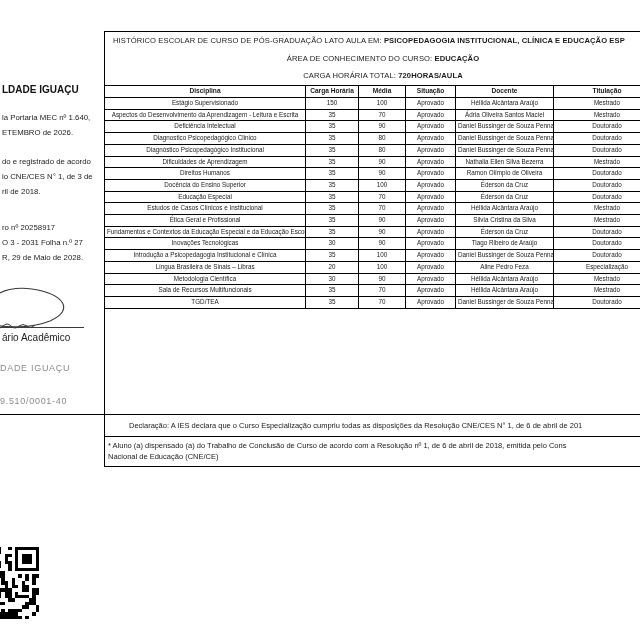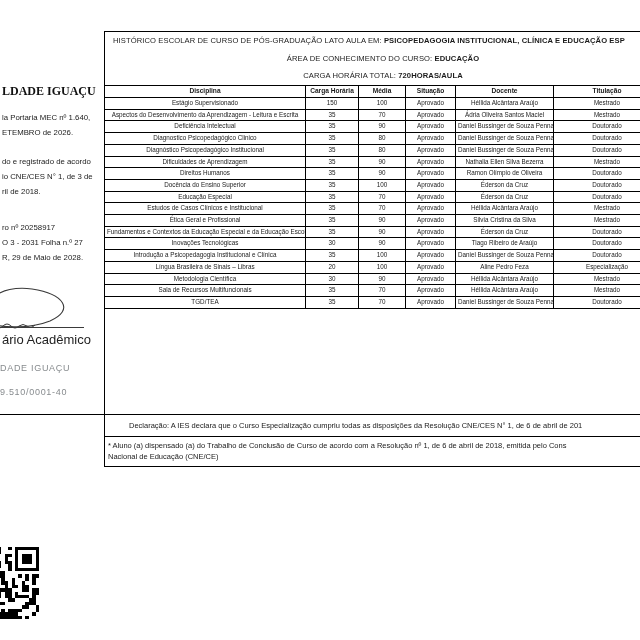--- a/index.html
+++ b/index.html
@@ -4,23 +4,23 @@
 <style>
   html, body { margin:0; padding:0; }
   body {
     width:640px; height:640px; position:relative; overflow:hidden;
     background:#ffffff; font-family:"Liberation Sans", sans-serif; color:#1a1a1a;
   }
   .abs { position:absolute; white-space:nowrap; }
 
   
   .left-col-line { left:2px; font-size:7.8px; color:#222; }
-  .inst-name { left:2px; top:84px; font-size:12px; font-weight:bold; color:#111;font-family:Liberation Serif, serif; }
+  .inst-name { left:2px; top:84px; font-size:10px; font-weight:bold; color:#111; }
   .sig-line { left:0; top:327px; width:84px; border-top:1.3px solid #3a3a3a; }
-  .sig-title { left:2px; top:332px; font-size:13px; color:#222; }
+  .sig-title { left:2px; top:332px; font-size:10px; color:#222; }
   .stamp { color:#878b8e; letter-spacing:0.7px; font-size:9px;text-align:center; }
   .left-rule { left:0; top:414px; width:105px; border-top:1px solid #000; }
 
   
   .header-box {
     left:104px; top:31px; width:556px; height:53px;
     border:1px solid #000; background:#fff;
   }
   .header-box .h-line { line-height:17.6px; font-size:7.6px; letter-spacing:0.1px; white-space:nowrap; overflow:visible; }
   .header-box .h-line1 { text-align:left; padding-left:8px; }
@@ -64,21 +64,21 @@
 
 <svg class="abs signature-svg" width="105" height="50" viewBox="0 0 105 50">
   <path d="M 14 4 L 5 46" fill="none" stroke="#3a3a3a" stroke-width="1.1"></path>
   <path d="M 12 42 C -4 22, 22 2, 54 7 C 86 12, 97 28, 72 39 C 52 47, 22 46, 13 41" fill="none" stroke="#3a3a3a" stroke-width="1.1"></path>
   <path d="M 9 44 q 4 -4 8 0 q 4 4 8 0 q 4 -4 8 0 q 4 4 8 0 q 4 -3 8 0 q 4 3 8 -1" fill="none" stroke="#3a3a3a" stroke-width="1"></path>
 </svg>
 <div class="abs sig-line"></div>
 <div class="abs sig-title">ário Acadêmico</div>
 
 <div class="abs stamp" style="left:0;top:363px">DADE IGUAÇU</div>
-<div class="abs stamp" style="left:0;top:387px">9.510/0001-40</div>
+<div class="abs stamp" style="left:0;top:396px">9.510/0001-40</div>
 
 <div class="abs left-rule"></div>
 
 <div class="abs header-box">
   <div class="h-line h-line1">
     <span>HISTÓRICO ESCOLAR DE CURSO DE PÓS-GRADUAÇÃO LATO AULA EM: </span><span class="bold">PSICOPEDAGOGIA INSTITUCIONAL, CLÍNICA E EDUCAÇÃO ESP</span>
   </div>
   <div class="h-line h-line2">
     <span>ÁREA DE CONHECIMENTO DO CURSO: </span><span class="bold">EDUCAÇÃO</span>
   </div>

